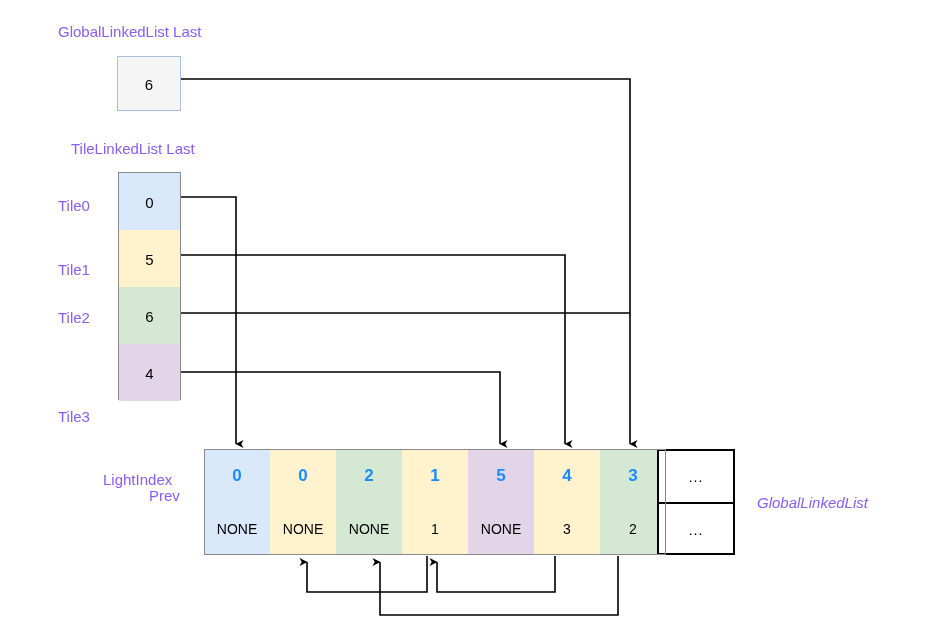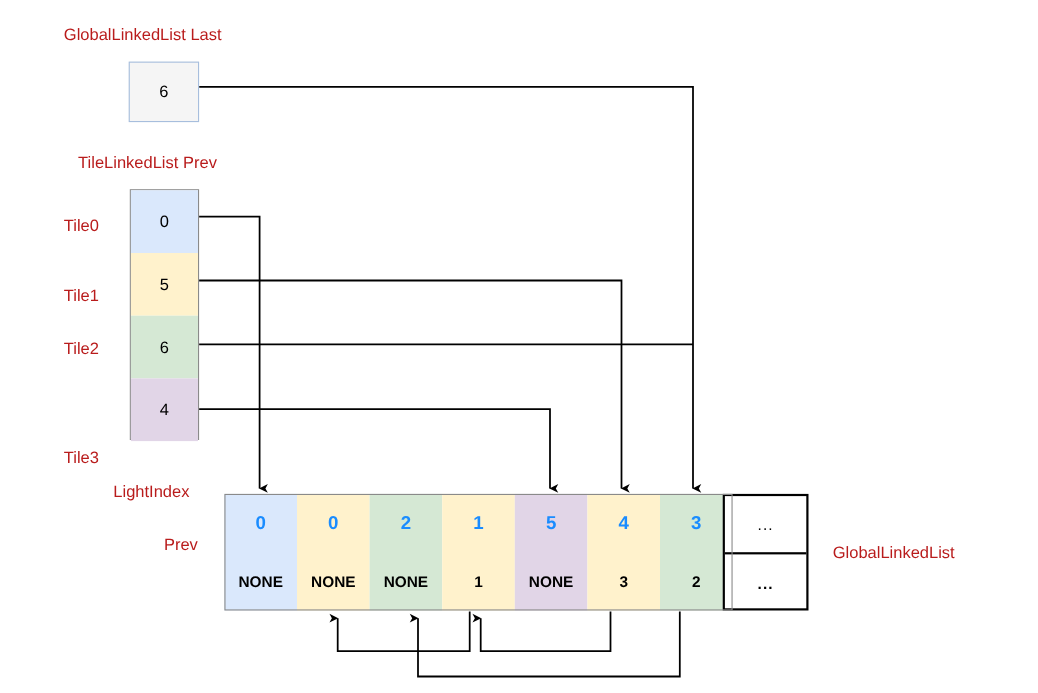--- a/index.html
+++ b/index.html
@@ -17,21 +17,21 @@
   }
   #canvas {
     position: absolute;
     left: 0; top: 0;
     width: 944px;
     height: 630px;
   }
   .lbl {
     position: absolute;
     font-size: 15px;
-    color: #b91c1c;
+    color: #8b5cf6;
     white-space: nowrap;
     line-height: 1;
   }
 
   
   #gll-last-box {
     position: absolute;
     left: 117px; top: 56px;
     width: 64px; height: 55px;
     background: #f5f5f5;
@@ -87,21 +87,21 @@
   }
   .gl-col .row-top, .gl-col .row-bot {
     position: absolute;
     left: 0; right: 0;
     height: 53px;
     display: flex;
     align-items: center;
     justify-content: center;
   }
   .gl-col .row-top { top: 0; }
-  .gl-col .row-bot { top: 53px; font-weight: bold; }
+  .gl-col .row-bot { top: 53px; }
   .gl-col.dots .row-top { border-bottom: 2px solid #000000; height: 51px; }
   .gl-col.dots .row-bot { top: 53px; height: 51px; }
   .li-val {
     font-size: 17px;
     font-weight: bold;
     color: #1a8cff;
   }
   .prev-val {
     font-size: 14px;
     color: #000000;
@@ -152,21 +152,21 @@
     <path d="M618,556 L618,615 L380,615 L380,562" marker-end="url(#arrowUp)"></path>
   </g>
 </svg>
 
 <div class="lbl" style="left:58px; top:24px;">GlobalLinkedList Last</div>
 
 <div id="gll-last-box">
   <span class="cellval">6</span>
 </div>
 
-<div class="lbl" style="left:71px; top:141px;">TileLinkedList Prev</div>
+<div class="lbl" style="left:71px; top:141px;">TileLinkedList Last</div>
 
 <div id="tile-col">
   <div class="tile-cell" style="background:#dae8fc;">
     <span class="cellval">0</span>
   </div>
   <div class="tile-cell" style="background:#fff2cc;">
     <span class="cellval">5</span>
   </div>
   <div class="tile-cell" style="background:#d5e8d4;">
     <span class="cellval">6</span>
@@ -250,16 +250,16 @@
     <div class="row-top">
       <span class="dots-val">...</span>
     </div>
     <div class="row-bot">
       <span class="dots-val">...</span>
     </div>
   </div>
 </div>
 <div id="gl-table-frame"></div>
 
-<div class="lbl" style="left:103px; top:440px;">LightIndex</div>
+<div class="lbl" style="left:103px; top:472px;">LightIndex</div>
 <div class="lbl" style="left:133px; top:488px;margin-left:16px;">Prev</div>
 
-<div class="lbl" style="left:757px; top:495px;">GlobalLinkedList</div>
+<div class="lbl" style="left:757px; top:495px;font-style:italic;">GlobalLinkedList</div>
 
 </body></html>

